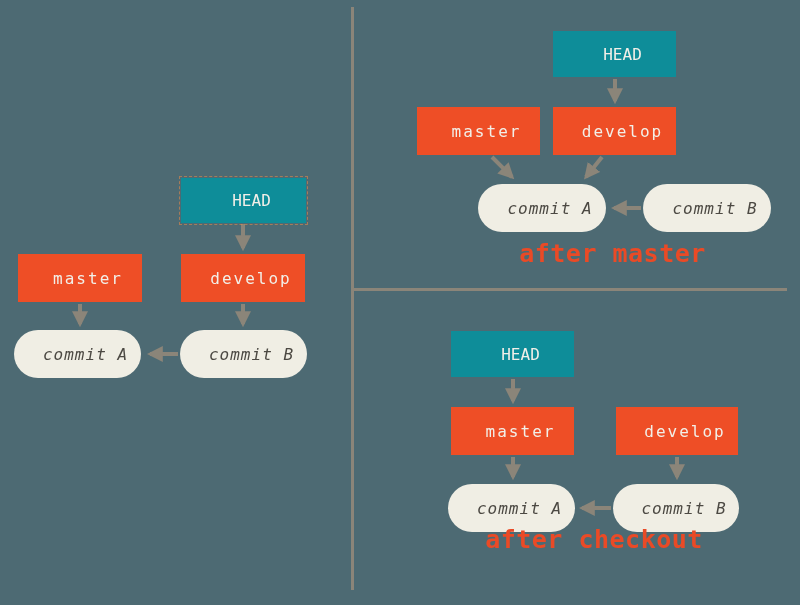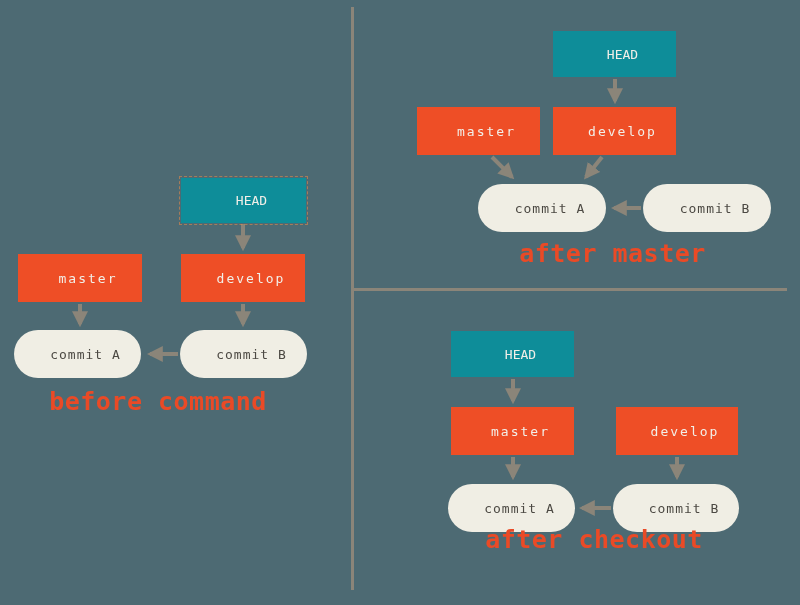--- a/index.html
+++ b/index.html
@@ -7,25 +7,25 @@
     --commit_pill:#f0eee4; --commit_text:#4c4943; --arrow:#8b8579;
     --divider:#8b8579; --caption:#ea4a26; --box_text:#f2efe8;
   }
   html,body{margin:0;padding:0;background:var(--background);}
   .canvas{
     position:relative;width:800px;height:605px;background:var(--background);
     font-family:"DejaVu Sans Mono", monospace;overflow:hidden;
   }
   .node{
     position:absolute;display:flex;align-items:center;justify-content:center;
-    font-size:13px;box-sizing:border-box;padding-left:16px;
+    font-size:16px;box-sizing:border-box;padding-left:16px;
   }
   .head{background:var(--head_box);color:var(--box_text);}
   .branch{background:var(--branch_box);color:var(--box_text);letter-spacing:2px;}
-  .commit{background:var(--commit_pill);color:var(--commit_text);border-radius:24px;letter-spacing:1px;}
+  .commit{background:var(--commit_pill);color:var(--commit_text);border-radius:24px;letter-spacing:1px;font-style:italic;}
   .selected{outline:1px dashed rgba(240,140,70,0.55);outline-offset:1px;}
   .caption{
     position:absolute;color:var(--caption);font-weight:bold;font-size:25px;
     text-align:center;letter-spacing:0.5px;
   }
   .divider{position:absolute;background:var(--divider);}
   svg.overlay{position:absolute;left:0;top:0;pointer-events:none;}
   .edge{stroke:var(--arrow);stroke-width:4;fill:none;}
   .ah{fill:var(--arrow);}
 </style>
@@ -58,21 +58,20 @@
   </svg>
 
   <div class="divider" style="left:351px;top:7px;width:3px;height:583px;"></div>
   <div class="divider" style="left:352px;top:288px;width:435px;height:3px;"></div>
 
   <div class="node head selected" style="left:181px;top:178px;width:125px;height:45px;">HEAD</div>
   <div class="node branch" style="left:18px;top:254px;width:124px;height:48px;">master</div>
   <div class="node branch" style="left:181px;top:254px;width:124px;height:48px;">develop</div>
   <div class="node commit" style="left:14px;top:330px;width:127px;height:48px;">commit A</div>
   <div class="node commit" style="left:180px;top:330px;width:127px;height:48px;">commit B</div>
-  <div class="caption" style="left:20px;top:387px;width:276px;">before command</div>
 
   <div class="node head" style="left:553px;top:31px;width:123px;height:46px;">HEAD</div>
   <div class="node branch" style="left:417px;top:107px;width:123px;height:48px;">master</div>
   <div class="node branch" style="left:553px;top:107px;width:123px;height:48px;">develop</div>
   <div class="node commit" style="left:478px;top:184px;width:128px;height:48px;">commit A</div>
   <div class="node commit" style="left:643px;top:184px;width:128px;height:48px;">commit B</div>
   <div class="caption" style="left:480px;top:239px;width:265px;">after master</div>
 
   <div class="node head" style="left:451px;top:331px;width:123px;height:46px;">HEAD</div>
   <div class="node branch" style="left:451px;top:407px;width:123px;height:48px;">master</div>

